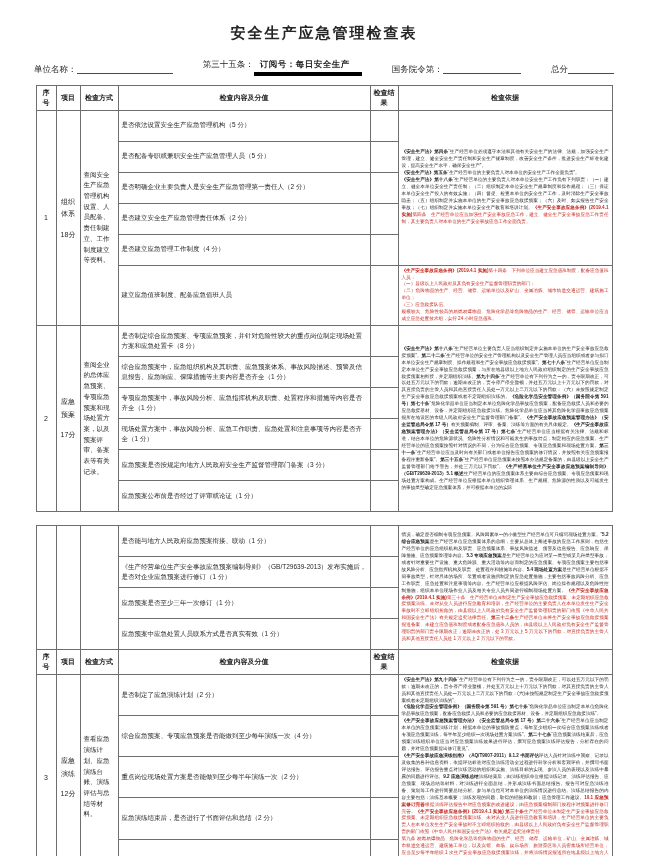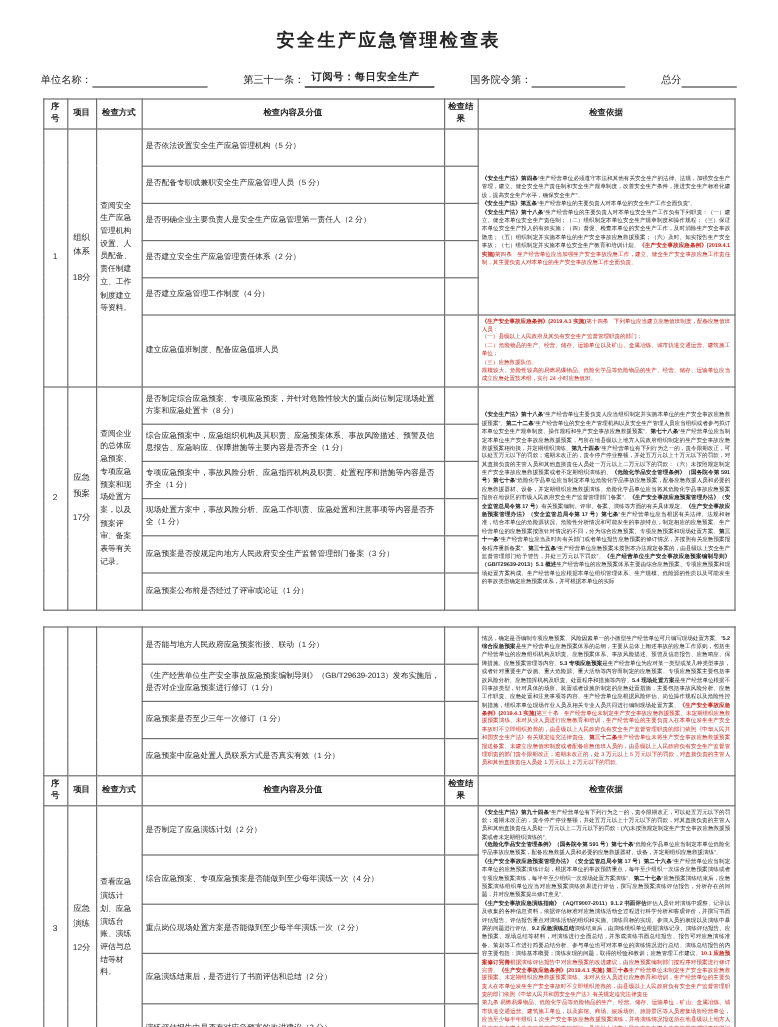--- a/index.html
+++ b/index.html
@@ -10,25 +10,25 @@
   }
   .page{width:648px;height:856px;overflow:hidden;position:relative;}
   .title{
     font-size:15px;font-weight:bold;text-align:center;
     margin:24px 0 16px;letter-spacing:2px;
   }
   .info{
     display:flex;justify-content:space-between;align-items:flex-end;
     padding:0 34px;font-size:8.5px;margin-bottom:9px;white-space:nowrap;
   }
-  .grp{display:inline-flex;align-items:flex-end;}
+  .grp{display:inline-flex;}
   .blank{display:inline-block;border-bottom:1px solid #4a4a4a;height:9px;}
   .u-unit{width:96px;} .u-date{width:78px;} .u-score{width:46px;}
   .inspector-value{
-    font-weight:bold;border-bottom:1px solid #000000;
+    font-weight:bold;border-bottom:4px solid #000000;
     padding:0 12px 1px 6px;letter-spacing:0.5px;
   }
   table.checklist{
     border-collapse:collapse;table-layout:fixed;width:576px;
     margin:0 auto 13px auto;
   }
   table.checklist td{
     border:1px solid var(--line);padding:2px 3px;overflow:hidden;
     vertical-align:middle;
   }
@@ -62,21 +62,21 @@
 
 <div class="page">
   <div class="title">安全生产应急管理检查表</div>
 
   <div class="info">
     <span class="grp">
       <span>单位名称：</span>
       <span class="blank u-unit"></span>
     </span>
     <span class="grp">
-      <span>第三十一条：</span>
+      <span>第三十五条：</span>
       <span class="inspector-value">订阅号：每日安全生产</span>
     </span>
     <span class="grp">
       <span>国务院令第：</span>
       <span class="blank u-date"></span>
     </span>
     <span class="grp">
       <span>总分</span>
       <span class="blank u-score"></span>
     </span>

